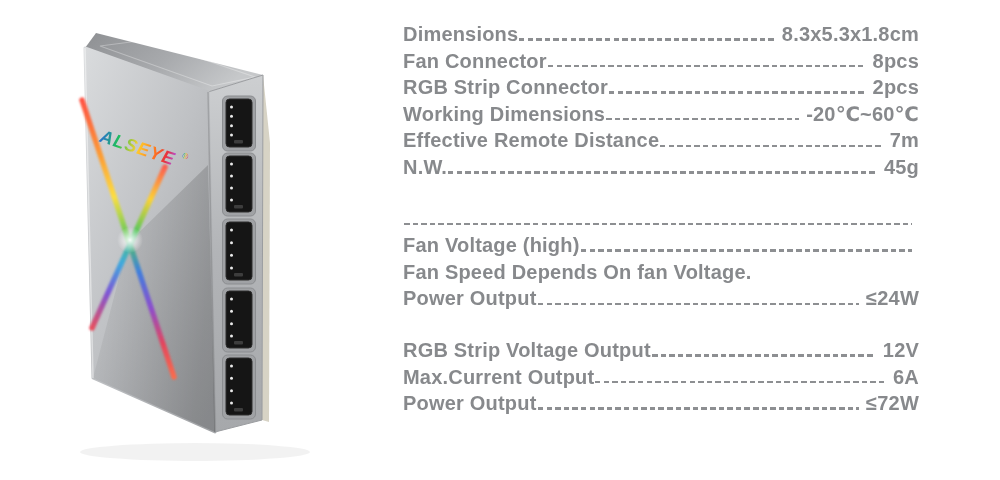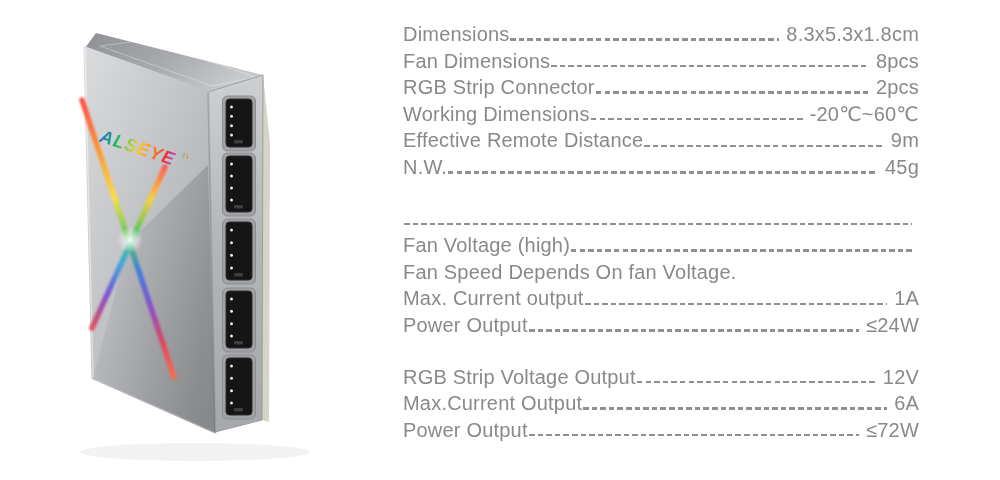--- a/index.html
+++ b/index.html
@@ -10,20 +10,21 @@
   .stage { position:relative; width:1000px; height:480px; background:#ffffff; }
 
   
   .device { position:absolute; left:50px; top:25px; width:310px; height:450px; margin:0; }
   .device svg { display:block; }
 
   
   .specs {
     position:absolute; left:403px; top:21px; width:516px;
     color:var(--spec-text,#87898c);
+    font-weight:bold;
   }
   .spec-section { margin:0 0 25px 0; }
   .spec-section:last-child { margin-bottom:8px; }
   .spec-row {
     display:flex; align-items:stretch;
     height:26.6px; font-size:20px; line-height:26.6px; letter-spacing:0.2px;
   }
   .spec-label, .spec-value { flex:0 0 auto; white-space:nowrap; }
   .spec-leader { flex:1 1 auto; min-width:0; position:relative; margin:0 7px 0 1px; }
   .spec-leader::after {
@@ -174,61 +175,56 @@
   </figure>
 
   <section class="specs" id="specList">
       <div class="spec-section">
         <div class="spec-row">
           <span class="spec-label">Dimensions</span>
           <span class="spec-leader"></span>
           <span class="spec-value">8.3x5.3x1.8cm</span>
         </div>
         <div class="spec-row">
-          <span class="spec-label">Fan Dimensions</span>
+          <span class="spec-label">Fan Connector</span>
           <span class="spec-leader"></span>
           <span class="spec-value">8pcs</span>
         </div>
         <div class="spec-row">
           <span class="spec-label">RGB Strip Connector</span>
           <span class="spec-leader"></span>
           <span class="spec-value">2pcs</span>
         </div>
         <div class="spec-row">
           <span class="spec-label">Working Dimensions</span>
           <span class="spec-leader"></span>
           <span class="spec-value">-20℃~60℃</span>
         </div>
         <div class="spec-row">
           <span class="spec-label">Effective Remote Distance</span>
           <span class="spec-leader"></span>
-          <span class="spec-value">9m</span>
+          <span class="spec-value">7m</span>
         </div>
         <div class="spec-row">
           <span class="spec-label">N.W.</span>
           <span class="spec-leader"></span>
           <span class="spec-value">45g</span>
         </div>
       </div>
       <div class="spec-section">
         <div class="spec-row">
           <span class="spec-leader"></span>
         </div>
         <div class="spec-row">
           <span class="spec-label">Fan Voltage (high)</span>
           <span class="spec-leader"></span>
         </div>
         <div class="spec-row">
           <span class="spec-label">Fan Speed Depends On fan Voltage.</span>
           <span class="spec-value"></span>
-        </div>
-        <div class="spec-row">
-          <span class="spec-label">Max. Current output</span>
-          <span class="spec-leader"></span>
-          <span class="spec-value">1A</span>
         </div>
         <div class="spec-row">
           <span class="spec-label">Power Output</span>
           <span class="spec-leader"></span>
           <span class="spec-value">≤24W</span>
         </div>
       </div>
       <div class="spec-section">
         <div class="spec-row">
           <span class="spec-label">RGB Strip Voltage Output</span>

